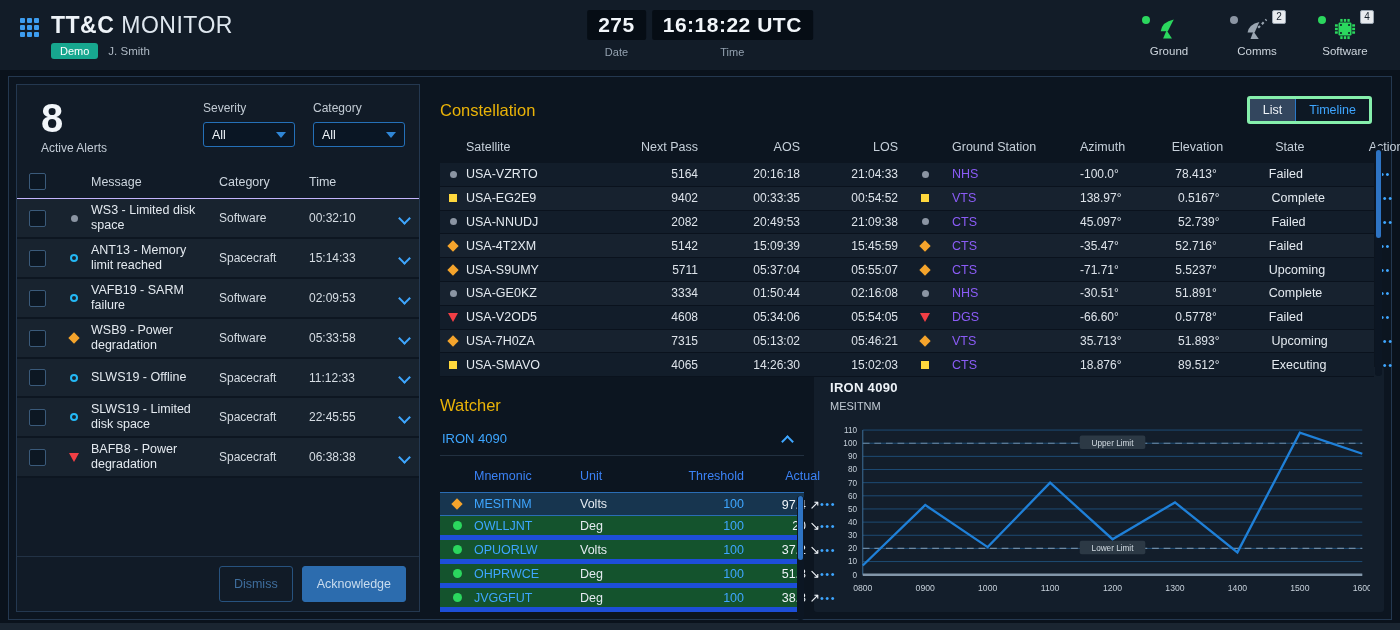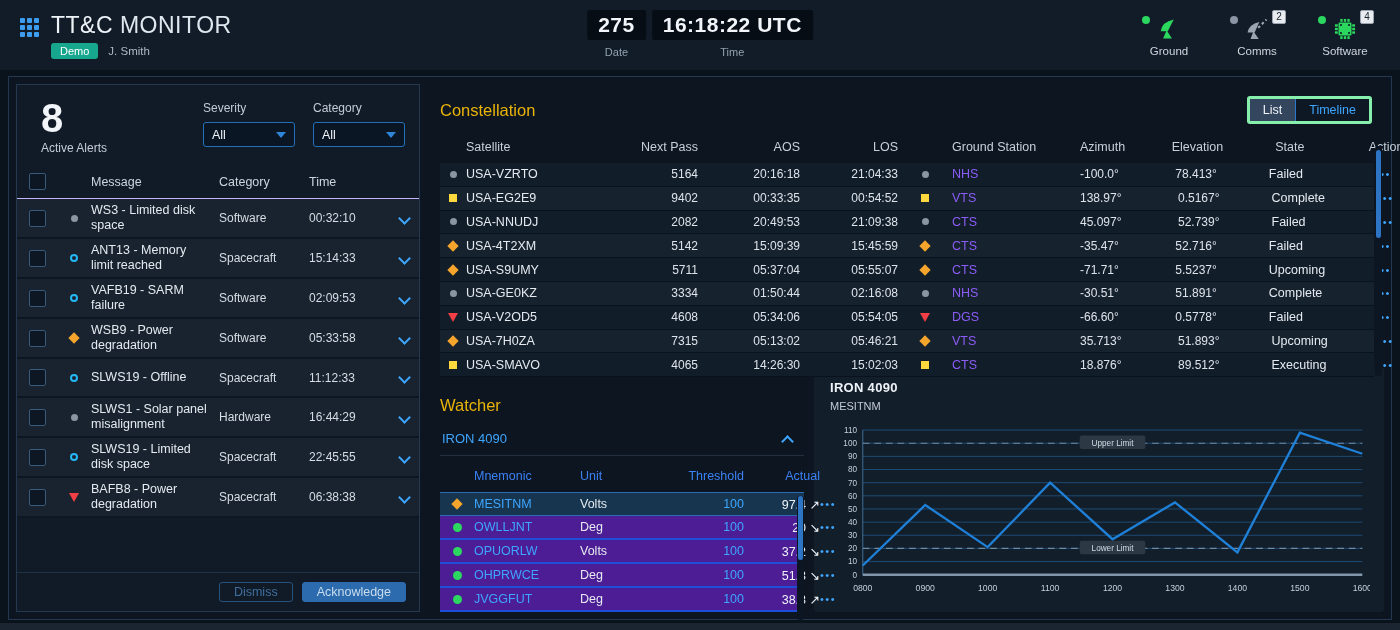--- a/index.html
+++ b/index.html
@@ -6,21 +6,21 @@
   html,body { width:1400px; height:630px; overflow:hidden; background:#0a121c;
     font-family:"Liberation Sans", sans-serif; color:#e8edf2; }
 
   
   .topbar { height:70px; display:flex; align-items:center; justify-content:space-between;
     padding:0 26px 0 20px; background:#121c28; position:relative; }
   .brand { display:flex; align-items:flex-start; gap:12px; }
   .grid-logo { margin-top:6px; display:grid; grid-template-columns:repeat(3,5px); gap:2px; }
   .grid-logo i { width:5px; height:5px; background:#3d9df0; border-radius:1px; }
   .brand-text .title { font-size:23px; letter-spacing:.5px; color:#eef3f8; }
-  .brand-text .title b { font-weight:400; }
+  .brand-text .title b { font-weight:700; }
   .brand-text .title span.light { font-weight:300; color:#dfe7ef; }
   .brand-sub { display:flex; align-items:center; gap:10px; margin-top:4px; }
   .demo-badge { background:#17a78f; color:#ffffff; font-size:11px; padding:2px 9px; border-radius:3px; }
   .user-name { color:#aeb9c4; font-size:11.5px; }
 
   .clock { position:absolute; left:50%; top:10px; transform:translateX(-50%);
     display:flex; gap:6px; }
   .clock .cell { text-align:center; }
   .clock .val { background:#060d15; padding:3px 11px; border-radius:2px;
     font-size:21px; font-weight:700; color:#f2f6fa; letter-spacing:.5px; }
@@ -62,21 +62,21 @@
   .amsg { font-size:12.5px; color:#e4eaf0; line-height:15px; padding-right:8px; }
   .acat, .atime { font-size:12px; color:#d6dde4; }
   .cb { width:17px; height:17px; background:#0c1723; border:1px solid #3a5a7a; border-radius:2px;
     justify-self:center; cursor:pointer; }
   .chev { justify-self:center; width:9px; height:9px; position:relative; cursor:pointer; }
   .chev::before { content:""; position:absolute; left:0; top:0; width:7px; height:7px;
     border-right:2px solid #3ea6ff; border-bottom:2px solid #3ea6ff; transform:rotate(45deg); }
   .chev.up::before { transform:rotate(-135deg); top:3px; }
 
   .alerts-foot { border-top:1px solid #223245; padding:9px 13px; display:flex; justify-content:flex-end; gap:9px; background:#111b27; }
-  .btn { height:20px; border-radius:3px; font-size:12.5px; padding:0 14px; cursor:pointer;
+  .btn { height:36px; border-radius:3px; font-size:12.5px; padding:0 14px; cursor:pointer;
     font-family:"Liberation Sans", sans-serif; }
   .btn.ghost { background:transparent; border:1px solid #27527e; color:#3f6e9d; }
   .btn.solid { background:#2c6cae; border:1px solid #2c6cae; color:#c9dcee; }
 
   
   .sev { justify-self:center; width:10px; height:10px; position:relative; }
   .sev[data-sev="gray-dot"]    { width:7px; height:7px; border-radius:50%; background:#8b95a3; }
   .sev[data-sev="green-dot"]   { width:9px; height:9px; border-radius:50%; background:#2bd75e; }
   .sev[data-sev="cyan-ring"]   { width:8px; height:8px; border-radius:50%; border:2px solid #24b8f5; background:transparent; }
   .sev[data-sev="orange-diamond"] { width:8px; height:8px; background:#f5a42c; transform:rotate(45deg); }
@@ -119,21 +119,21 @@
   
   .bottom-row { flex:1; display:flex; gap:8px; min-height:0;align-items:flex-end; }
 
   
   .watcher { width:378px; flex:none; position:relative; padding:8px 2px 0 12px; display:flex; flex-direction:column; }
   .wgroup { display:flex; align-items:center; justify-content:space-between; padding:16px 12px 9px 2px;
     border-bottom:1px solid #223040; cursor:pointer; }
   .wgroup .gname { font-size:13px; color:#3ea6ff; }
   .wgrid { display:grid; align-items:center; grid-template-columns:34px 106px 72px 92px 76px 1fr; }
   .whead { padding:13px 0 9px; font-size:12.5px; color:#3b82f6; }
-  .wrow { min-height:24px; border-bottom:2px solid #1d4ed8; background:#4c1d95; cursor:pointer; }
+  .wrow { min-height:24px; border-bottom:5px solid #1d4ed8; background:#14532d; cursor:pointer; }
   .wrow.selected { background:#17354f; border-top:1px solid #2a6db5; border-bottom:1px solid #2a6db5; }
   .w-mn { font-size:12.5px; color:#3ea6ff; }
   .w-unit { font-size:12.5px; color:#e4eaf0; }
   .w-thr { font-size:12.5px; color:#3ea6ff; text-align:right; }
   .w-act { font-size:12.5px; color:#eef3f8; text-align:right; }
   .wat-scroll { top:108px; height:124px; }
   .wat-scroll .thumb { top:0; height:64px; }
 
   
   .chart-card { flex:1; background:#131e2b; border-radius:3px; padding:13px 14px 6px 16px; min-width:0; }
@@ -294,28 +294,20 @@
         <span class="acat">Software</span>
         <span class="atime">05:33:58</span>
         <span class="chev"></span>
       </div>
       <div class="agrid arow">
         <span class="cb"></span>
         <span class="sev" data-sev="cyan-ring"></span>
         <span class="amsg">SLWS19 - Offline</span>
         <span class="acat">Spacecraft</span>
         <span class="atime">11:12:33</span>
-        <span class="chev"></span>
-      </div>
-      <div class="agrid arow">
-        <span class="cb"></span>
-        <span class="sev" data-sev="gray-dot"></span>
-        <span class="amsg">SLWS1 - Solar panel misalignment</span>
-        <span class="acat">Hardware</span>
-        <span class="atime">16:44:29</span>
         <span class="chev"></span>
       </div>
       <div class="agrid arow">
         <span class="cb"></span>
         <span class="sev" data-sev="cyan-ring"></span>
         <span class="amsg">SLWS19 - Limited disk space</span>
         <span class="acat">Spacecraft</span>
         <span class="atime">22:45:55</span>
         <span class="chev"></span>
       </div>

